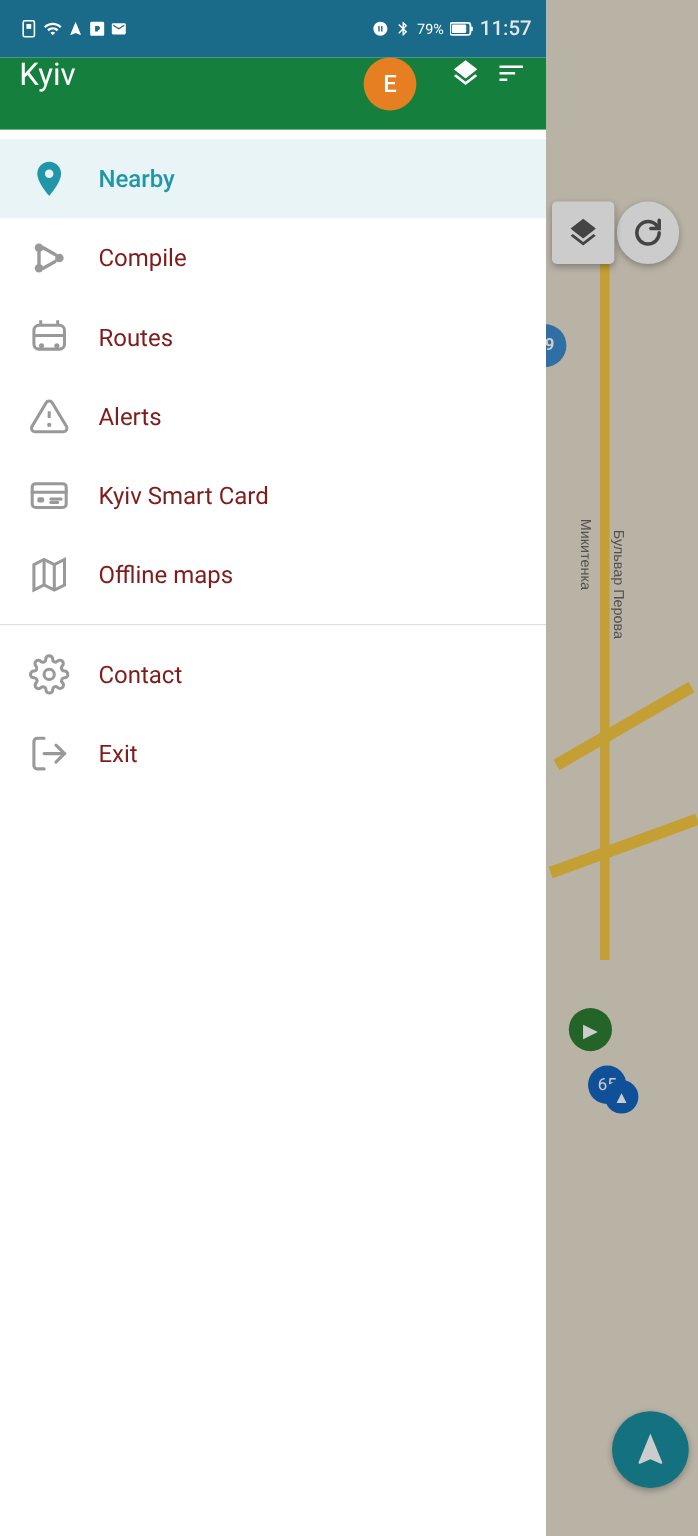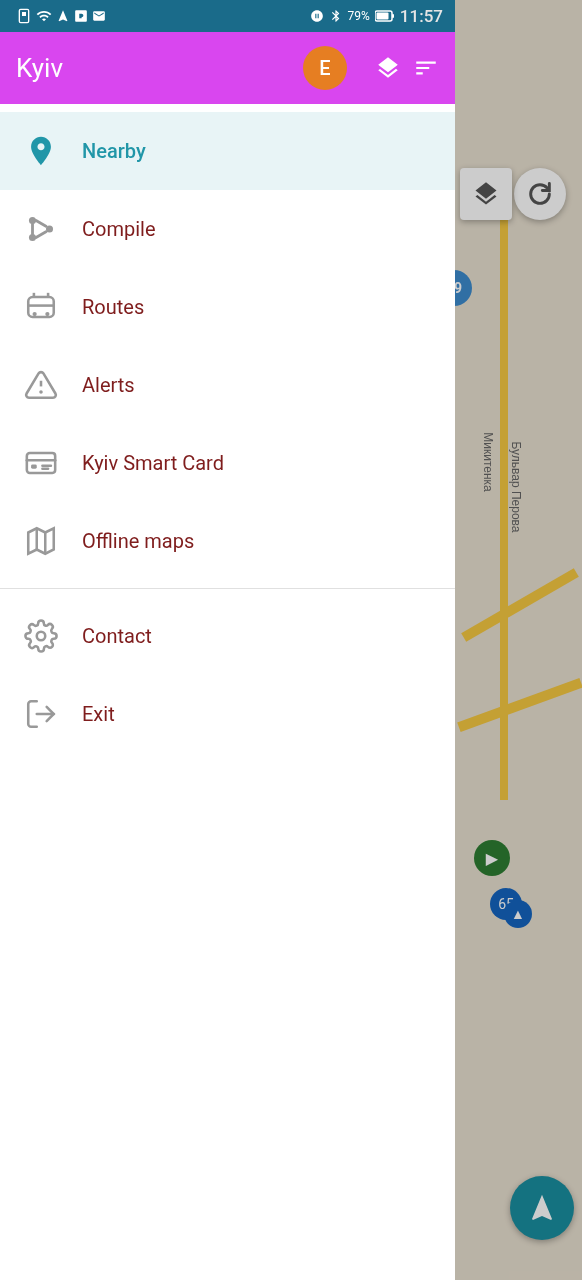--- a/index.html
+++ b/index.html
@@ -9,24 +9,23 @@
       height: 1280px;
       font-family: 'Roboto', Arial, sans-serif;
       overflow: hidden;
       position: relative;
       background: #e8e0d8;
     }
 
     
     .app-header {
       width: 100%;
-      height: 72px;
-      background: #d946ef;
-      display: flex;
-      align-items: center;
+      height: 60px;
+      background: #15803d;
+      display: flex;
       padding: 0 16px;
       position: relative;
       z-index: 100;
     }
     .app-title {
       color: white;
       font-size: 26px;
       font-weight: 400;
       flex: 1;
     }
@@ -78,21 +77,21 @@
     .drawer-menu {
       flex: 1;
       overflow-y: auto;
       padding: 8px 0;
     }
 
     .menu-item {
       display: flex;
       align-items: center;
       padding: 0 20px;
-      height: 78px;
+      height: 66px;
       cursor: pointer;
       position: relative;
     }
 
     .menu-item.active {
       background: #e8f4f6;
     }
 
     .menu-item-icon {
       width: 42px;
@@ -247,21 +246,21 @@
     <svg width="28" height="28" viewBox="0 0 24 24" fill="#555">
       <path d="M11.99 18.54l-7.37-5.73L3 14.07l9 7 9-7-1.63-1.27-7.38 5.74zM12 16l7.36-5.73L21 9l-9-7-9 7 1.63 1.27L12 16z"></path>
     </svg>
   </div>
 </div>
 
 <div style="position:absolute; top:0; left:455px; width:127px; height:1280px; background:rgba(0,0,0,0.2); z-index:15;"></div>
 
 <div class="drawer">
 
-  <div style="background:#1a6b8a; height:32px; display:flex; align-items:center; padding:0 16px;">
+  <div style="background:#1a6b8a; height:48px; display:flex; align-items:center; padding:0 16px;">
 
     <div style="display:flex; align-items:center; gap:4px;">
       <svg width="16" height="16" viewBox="0 0 24 24" fill="white">
           <rect x="5" y="2" width="14" height="20" rx="2" fill="none" stroke="white" stroke-width="2"></rect>
           <rect x="9" y="6" width="6" height="6" fill="white"></rect>
         </svg>
       <svg width="16" height="16" viewBox="0 0 24 24" fill="white">
           <path d="M1 9l2 2c4.97-4.97 13.03-4.97 18 0l2-2C16.93 2.93 7.08 2.93 1 9zm8 8l3 3 3-3c-1.65-1.66-4.34-1.66-6 0zm-4-4l2 2c2.76-2.76 7.24-2.76 10 0l2-2C15.14 9.14 8.87 9.14 5 13z"></path>
         </svg>
       <svg width="14" height="14" viewBox="0 0 24 24" fill="white">

